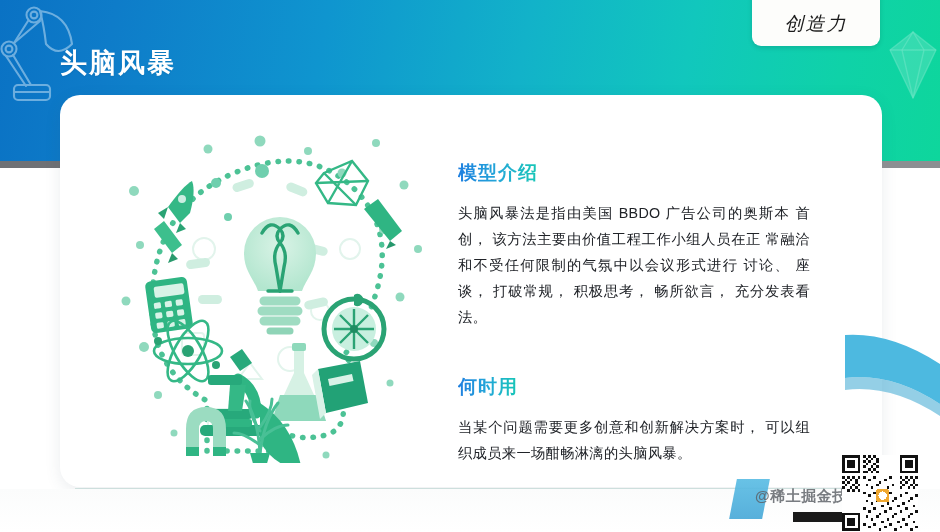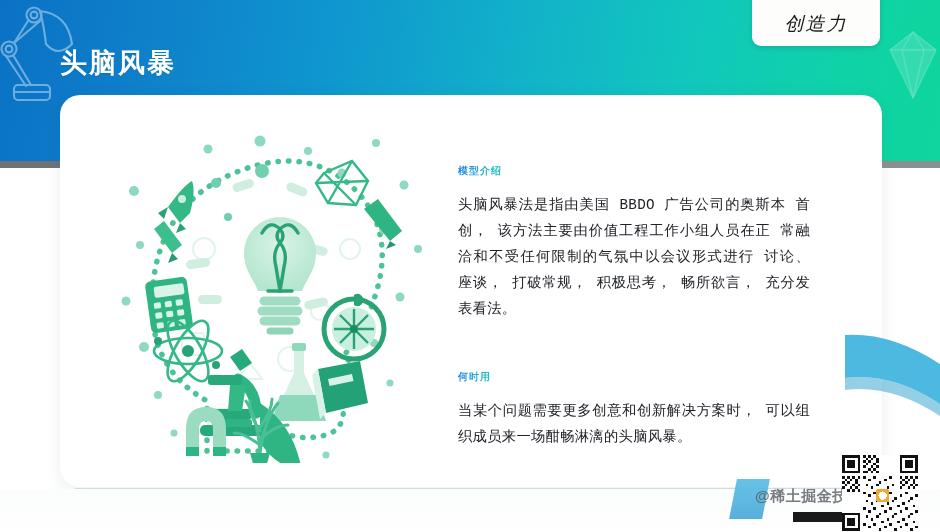--- a/index.html
+++ b/index.html
@@ -50,28 +50,28 @@
     background:#ffffff;border-radius:20px;
     box-shadow:0 4px 16px rgba(60,80,100,.10);
   }
 
   
   .brain{position:absolute;left:112px;top:133px;width:330px;height:330px;}
 
   
   .content{position:absolute;left:458px;top:160px;width:352px;}
   .sec-head{
-    font-size:10px;font-weight:700;letter-spacing:1px;margin:0 0 14px 0;
+    font-size:19px;font-weight:700;letter-spacing:1px;margin:0 0 14px 0;
     background:linear-gradient(90deg,#1e7fe0 0%,#23a7d8 50%,#17c7b6 100%);
     -webkit-background-clip:text;background-clip:text;color:transparent;
     display:inline-block;
   }
   .sec-body{
     font-size:14.3px;line-height:26px;color:#202328;margin:0;
-    text-align:justify;letter-spacing:.3px;font-family:Liberation Mono, monospace;
+    text-align:justify;letter-spacing:.3px;
   }
   .sec2{margin-top:44px;}
 
   
   .ribbon{position:absolute;left:845px;top:330px;width:95px;height:100px;overflow:hidden;}
 
   
   .watermark{
     position:absolute;left:755px;top:487px;
     font-size:15px;color:#5c6066;opacity:.82;white-space:nowrap;

